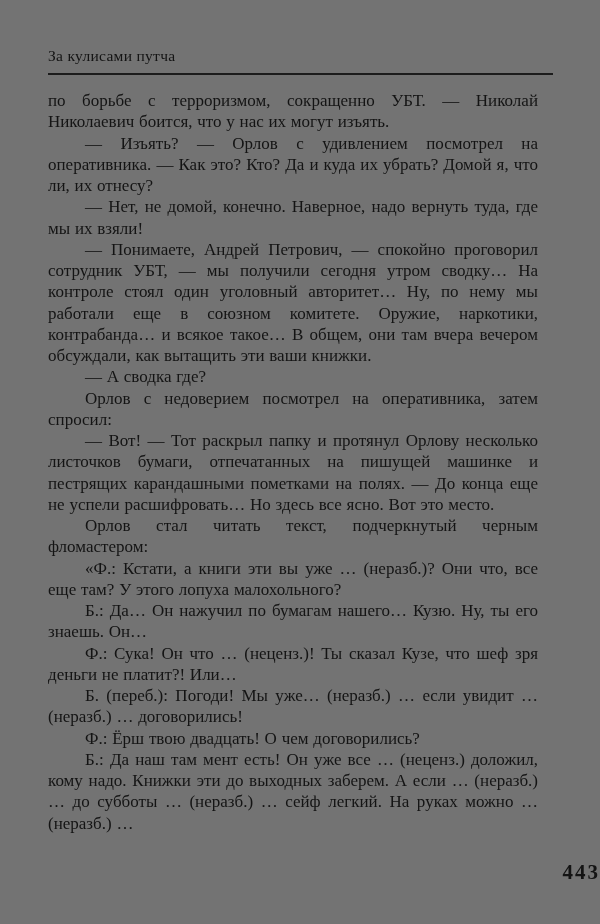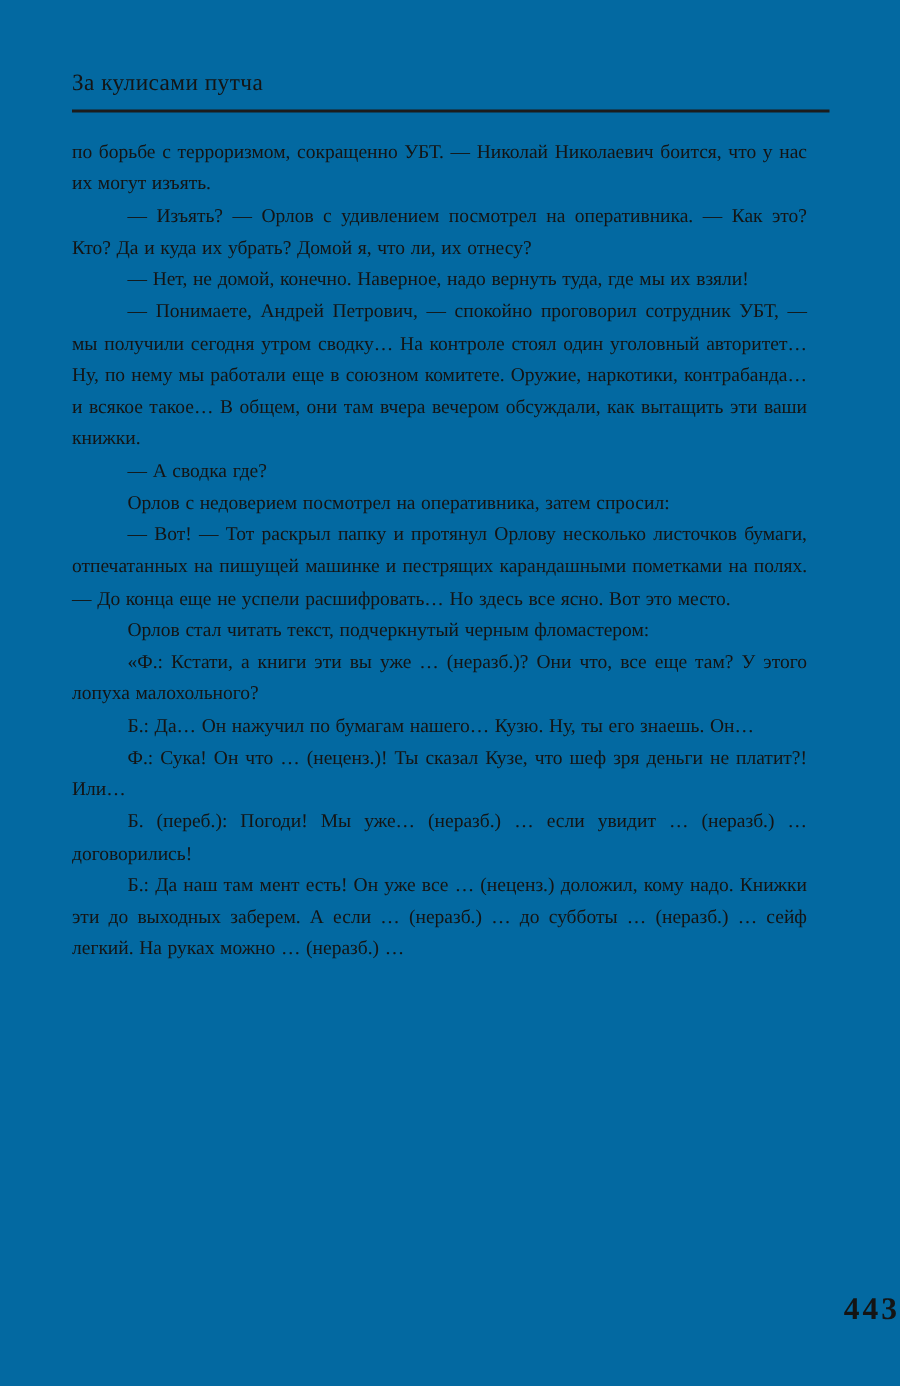--- a/index.html
+++ b/index.html
@@ -5,21 +5,21 @@
   html, body {
     margin: 0;
     padding: 0;
     background: #e8e8e6;
   }
   .page {
     position: relative;
     width: 600px;
     height: 924px;
     margin: 0 auto;
-    background: #0369a1;
+    background: #737373;
     color: #141414;
     font-family: "Liberation Serif", "DejaVu Serif", serif;
     overflow: hidden;
     box-sizing: border-box;
   }
   .running-head {
     position: absolute;
     left: 48px;
     top: 47px;
     font-size: 15.5px;
@@ -33,21 +33,21 @@
     right: 47px;
     top: 73px;
     height: 2px;
     background: #1c1c1c;
   }
   .body-text {
     position: absolute;
     left: 48px;
     right: 62px;
     top: 90px;
-    font-size: 13px;
+    font-size: 17px;
     line-height: 21.25px;
     text-align: justify;
     text-justify: inter-word;
     word-spacing: 0.5px;
   }
   .para {
     margin: 0;
     text-indent: 37px;
   }
   .para.no-indent {
@@ -76,16 +76,17 @@
       <p class="para">— Нет, не домой, конечно. Наверное, надо вернуть туда, где мы их взяли!</p>
       <p class="para">— Понимаете, Андрей Петрович, — спокойно проговорил сотрудник УБТ, — мы получили сегодня утром сводку… На контроле стоял один уголовный авторитет… Ну, по нему мы работали еще в союзном комитете. Оружие, наркотики, контрабанда… и всякое такое… В общем, они там вчера вечером обсуждали, как вытащить эти ваши книжки.</p>
       <p class="para">— А сводка где?</p>
       <p class="para">Орлов с недоверием посмотрел на оперативника, затем спросил:</p>
       <p class="para">— Вот! — Тот раскрыл папку и протянул Орлову несколько листочков бумаги, отпечатанных на пишущей машинке и пестрящих карандашными пометками на полях. — До конца еще не успели расшифровать… Но здесь все ясно. Вот это место.</p>
       <p class="para">Орлов стал читать текст, подчеркнутый черным фломастером:</p>
       <p class="para">«Ф.: Кстати, а книги эти вы уже … (неразб.)? Они что, все еще там? У этого лопуха малохольного?</p>
       <p class="para">Б.: Да… Он нажучил по бумагам нашего… Кузю. Ну, ты его знаешь. Он…</p>
       <p class="para">Ф.: Сука! Он что … (неценз.)! Ты сказал Кузе, что шеф зря деньги не платит?! Или…</p>
       <p class="para">Б. (переб.): Погоди! Мы уже… (неразб.) … если увидит … (неразб.) … договорились!</p>
+      <p class="para">Ф.: Ёрш твою двадцать! О чем договорились?</p>
       <p class="para">Б.: Да наш там мент есть! Он уже все … (неценз.) доложил, кому надо. Книжки эти до выходных заберем. А если … (неразб.) … до субботы … (неразб.) … сейф легкий. На руках можно … (неразб.) …</p>
     </div>
   <div class="page-number">443</div>
 </div>
 
 </body></html>

